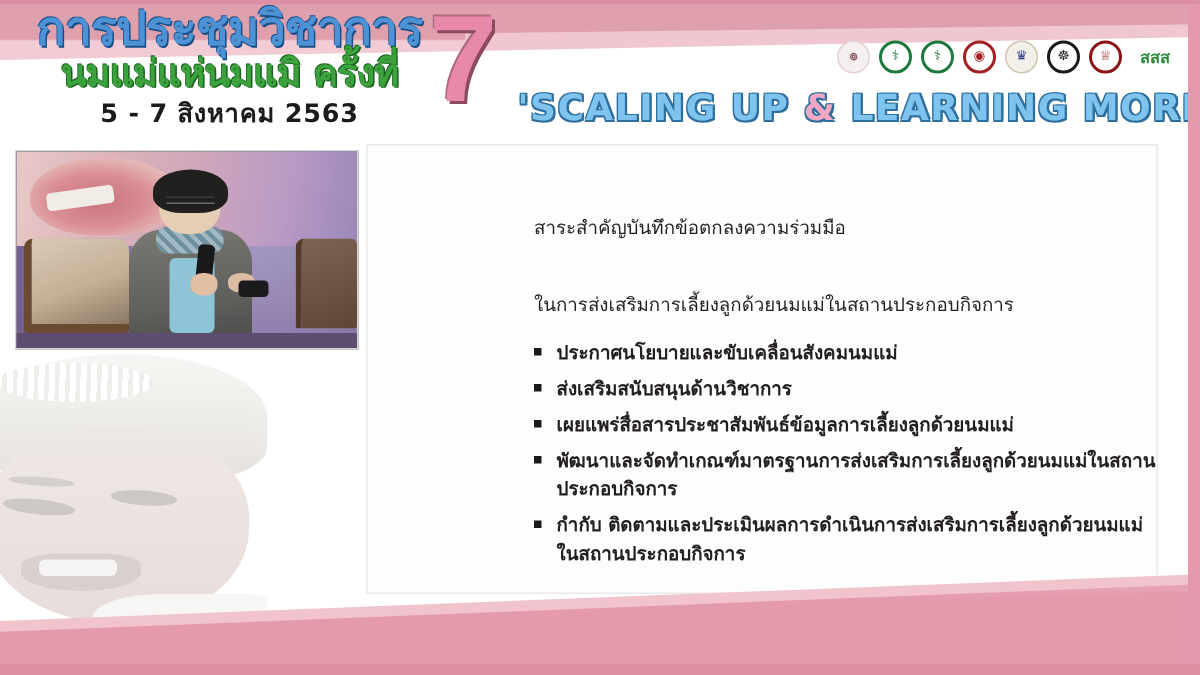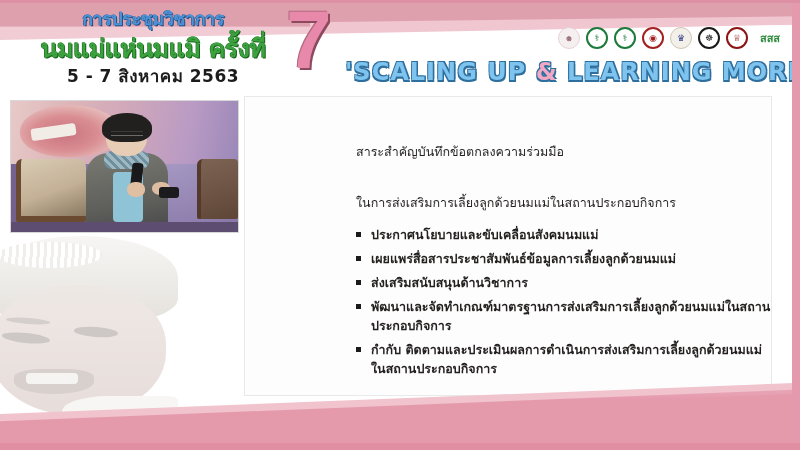--- a/index.html
+++ b/index.html
@@ -56,21 +56,21 @@
     background: linear-gradient(180deg,#dfa0ae 0%,#dfa0ae 42%,#f2ccd5 44%,#f2ccd5 72%,#ffffff 74%,#ffffff 100%);
     z-index: 2;
   }
 
   
   .event-logo {
     position: absolute; left: 18px; top: 4px; width: 270px; height: 86px;
     z-index: 10; text-align: center;
   }
   .ev-line1 {
-    font-size: 18px; font-weight: bold; color: #4e92d6;
+    font-size: 32px; font-weight: bold; color: #4e92d6;
     line-height: 30px; letter-spacing: -0.5px;
     text-shadow: 1px 1px 0 #1a4f86, -0.5px -0.5px 0 #1a4f86;
     white-space: nowrap;
   }
   .ev-line2 {
     font-size: 25px; font-weight: bold; color: #3ba23e;
     line-height: 30px; letter-spacing: -0.5px;
     text-shadow: 1px 1px 0 #18621c, -0.5px -0.5px 0 #18621c;
     white-space: nowrap;
   }
@@ -355,22 +355,22 @@
     <div class="baby-mouth"></div>
     <div class="baby-teeth"></div>
     <div class="baby-collar"></div>
   </div>
 
   <div class="body-text">
     <div class="intro-line">สาระสำคัญบันทึกข้อตกลงความร่วมมือ</div>
     <div class="intro-line">ในการส่งเสริมการเลี้ยงลูกด้วยนมแม่ในสถานประกอบกิจการ</div>
     <ul class="bullets">
       <li>ประกาศนโยบายและขับเคลื่อนสังคมนมแม่</li>
+      <li>ส่งเสริมสนับสนุนด้านวิชาการ</li>
       <li>เผยแพร่สื่อสารประชาสัมพันธ์ข้อมูลการเลี้ยงลูกด้วยนมแม่</li>
-      <li>ส่งเสริมสนับสนุนด้านวิชาการ</li>
       <li>พัฒนาและจัดทำเกณฑ์มาตรฐานการส่งเสริมการเลี้ยงลูกด้วยนมแม่ในสถานประกอบกิจการ</li>
       <li>กำกับ ติดตามและประเมินผลการดำเนินการส่งเสริมการเลี้ยงลูกด้วยนมแม่ในสถานประกอบกิจการ</li>
     </ul>
   </div>
 
   <div class="wave-light"></div>
   <div class="wave-dark"></div>
   <div class="wave-edge"></div>
 
   <div class="frame-top"></div>

